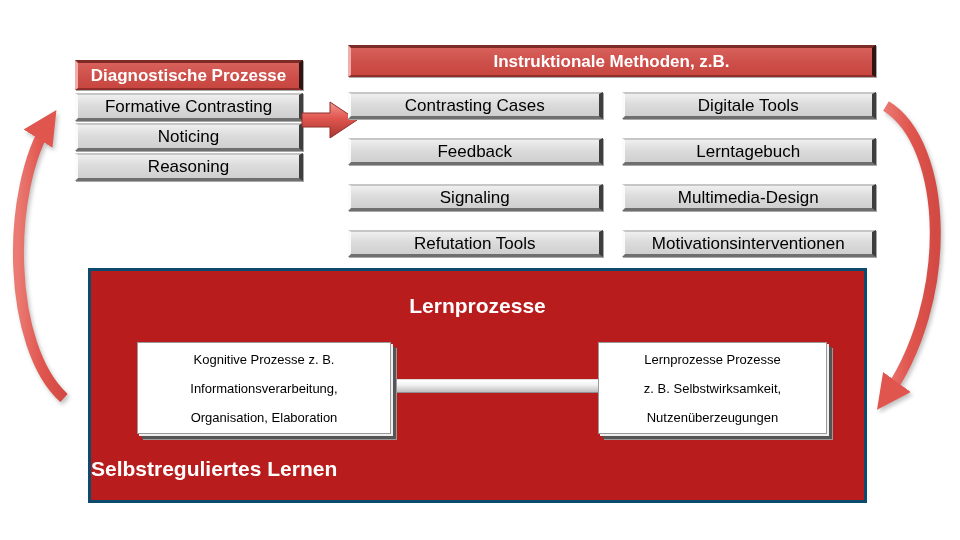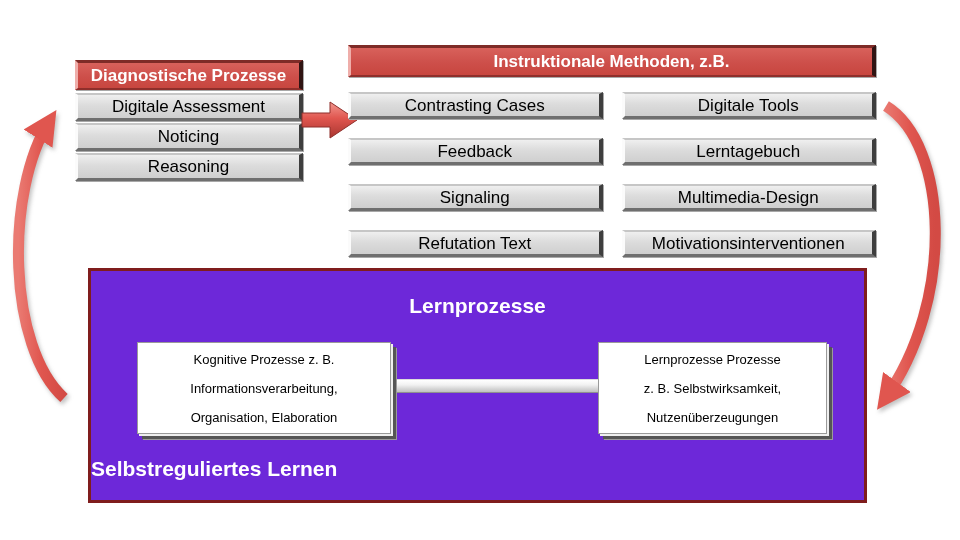--- a/index.html
+++ b/index.html
@@ -49,22 +49,22 @@
   .methods-row .cell3d { flex: 1 1 0; height: 27px; }
 
   
   #flow-arrow { position: absolute; left: 301px; top: 99px; width: 58px; height: 42px; }
 
   
   #learning-box {
     position: absolute; left: 88px; top: 268px;
     width: 779px; height: 235px;
     box-sizing: border-box;
-    background: #6d28d9;
-    border: 3px solid #7f1d1d;
+    background: #b91c1c;
+    border: 3px solid #0c4a6e;
   }
   #learning-title {
     position: absolute; left: 0; top: 23px; width: 100%;
     text-align: center; color: #ffffff; font-weight: bold; font-size: 21px;
   }
   #learning-footer {
     position: absolute; left: 0; top: 186px; width: 100%;
     text-align: left; color: #ffffff; font-weight: bold; font-size: 21px;
   }
   .whitebox {
@@ -119,21 +119,21 @@
         <stop offset="0" stop-color="#ea7a72"></stop>
         <stop offset="0.5" stop-color="#e0564f"></stop>
         <stop offset="1" stop-color="#d34a44"></stop>
       </linearGradient>
     </defs>
     <path d="M 26 14 C 88 52, 96 208, 24 308" fill="none" stroke="url(#strokeR)" stroke-width="11" marker-end="url(#ahR)"></path>
   </svg>
 
   <div id="diagnostic-panel">
     <div class="header3d">Diagnostische Prozesse</div>
-    <div class="cell3d">Digitale Assessment</div>
+    <div class="cell3d">Formative Contrasting</div>
     <div class="cell3d">Noticing</div>
     <div class="cell3d">Reasoning</div>
   </div>
 
   <svg id="flow-arrow" viewBox="0 0 58 42">
     <defs>
       <linearGradient id="arrowGrad" x1="0" y1="0" x2="0" y2="1">
         <stop offset="0" stop-color="#f2978f"></stop>
         <stop offset="0.45" stop-color="#e0564f"></stop>
         <stop offset="1" stop-color="#a93630"></stop>
@@ -150,21 +150,21 @@
     </div>
     <div class="methods-row">
       <div class="cell3d">Feedback</div>
       <div class="cell3d">Lerntagebuch</div>
     </div>
     <div class="methods-row">
       <div class="cell3d">Signaling</div>
       <div class="cell3d">Multimedia-Design</div>
     </div>
     <div class="methods-row">
-      <div class="cell3d">Refutation Text</div>
+      <div class="cell3d">Refutation Tools</div>
       <div class="cell3d">Motivationsinterventionen</div>
     </div>
   </div>
 
   <div id="learning-box">
     <div id="learning-title">Lernprozesse</div>
     <div id="process-connector"></div>
     <div id="cognitive-box" class="whitebox">Kognitive Prozesse z. B.
 Informationsverarbeitung,
 Organisation, Elaboration</div>

